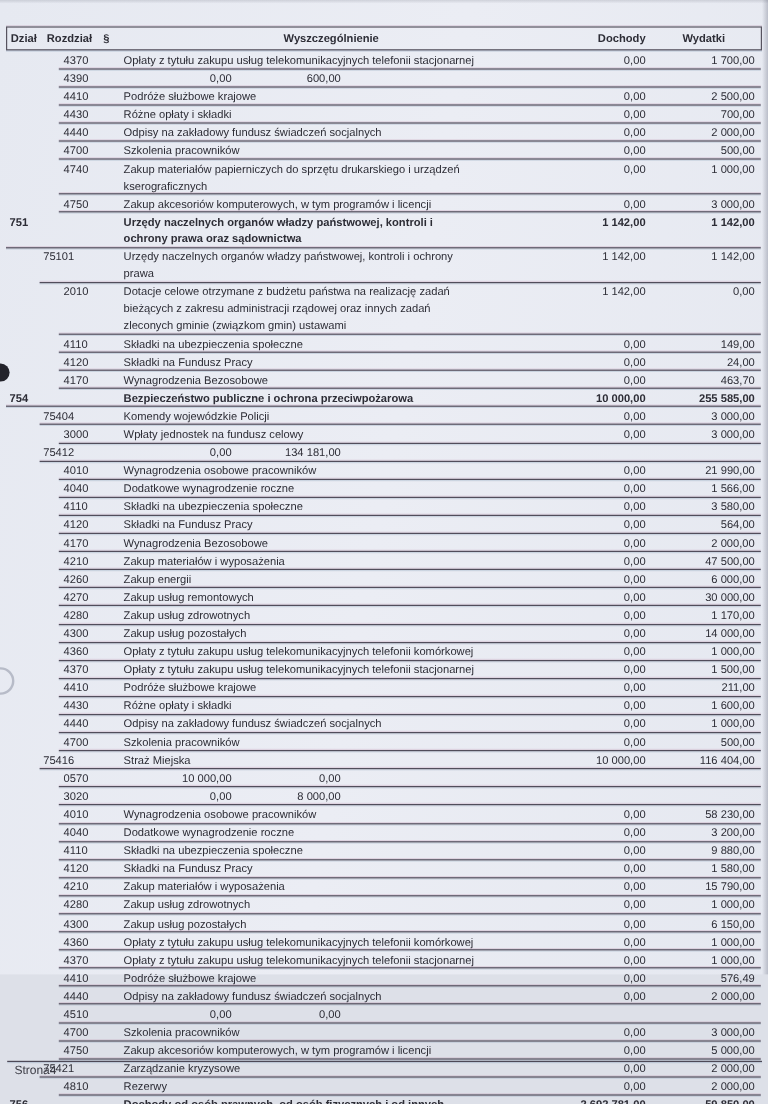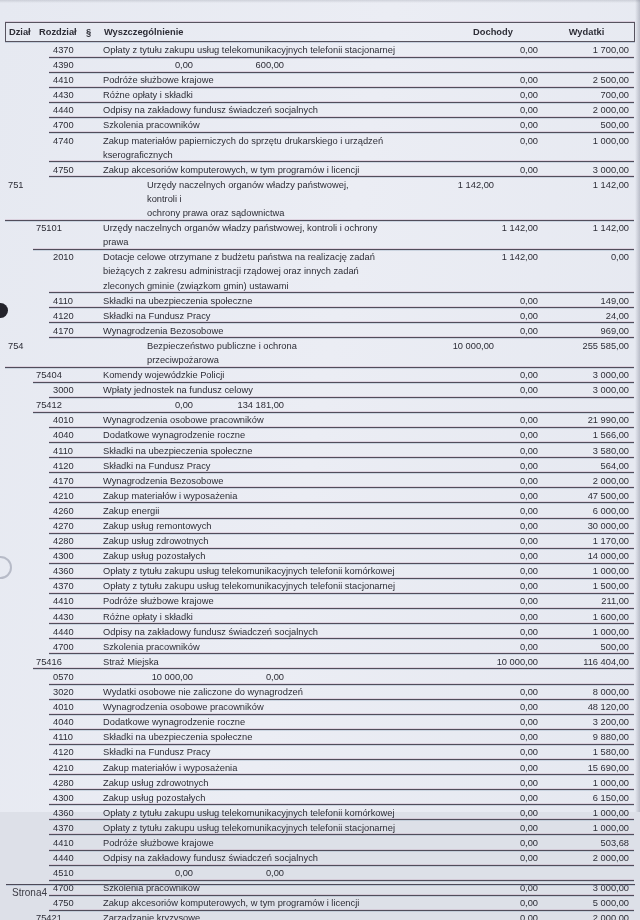--- a/index.html
+++ b/index.html
@@ -33,26 +33,26 @@
   .thead{
     position:relative;height:18px;
     border:1px solid #57535f;
     box-shadow:0 1px 0 rgba(140,160,185,.4), 0 -1px 0 rgba(170,120,155,.25);
     font-weight:bold;
   }
   .thead span{position:absolute;top:2px;white-space:nowrap;}
   .h-dzial{left:3px;}
   .h-rozdzial{left:33px;}
   .h-par{left:80px;}
-  .h-desc{left:98px;width:344px;}
-  .h-dochody{left:442px;width:90px;text-align:center;}
+  .h-desc{left:98px;width:344px;text-align:center;}
+  .h-dochody{left:442px;width:90px;text-align:right;}
   .h-wydatki{left:532px;width:97px;text-align:center;box-sizing:border-box;}
   .tbody{position:relative;}
   .row{display:flex;align-items:flex-start;position:relative;min-height:14.15px;}
-  .row.bold{font-weight:normal;gap:44px;}
+  .row.bold{font-weight:bold;}
   .codes{flex:0 0 98px;position:relative;height:14px;}
   .code{position:absolute;top:1px;white-space:nowrap;}
   .lv-dzial    .code{left:3px;}
   .lv-rozdzial .code{left:31px;}
   .lv-par      .code{left:48px;}
   .desc{flex:1 1 auto;white-space:pre-line;padding:1px 6px 0 0;}
   .num{flex:0 0 90px;text-align:right;padding-top:1px;white-space:nowrap;}
   .num.wydatki{flex:0 0 97px;padding-right:6px;box-sizing:border-box;text-align:right;}
   .rule{
     position:absolute;bottom:-0.5px;right:1px;height:1px;
@@ -221,21 +221,21 @@
     <div class="num wydatki">24,00</div>
     <div class="rule"></div>
   </div>
 
   <div class="row lv-par">
     <div class="codes">
       <span class="code">4170</span>
     </div>
     <div class="desc">Wynagrodzenia Bezosobowe</div>
     <div class="num dochody">0,00</div>
-    <div class="num wydatki">969,00</div>
+    <div class="num wydatki">463,70</div>
     <div class="rule"></div>
   </div>
 
   <div class="row lv-dzial bold">
     <div class="codes">
       <span class="code">754</span>
     </div>
     <div class="desc">Bezpieczeństwo publiczne i ochrona przeciwpożarowa</div>
     <div class="num dochody">10 000,00</div>
     <div class="num wydatki">255 585,00</div>
@@ -447,33 +447,32 @@
     </div>
     <div class="num dochody">10 000,00</div>
     <div class="num wydatki">0,00</div>
     <div class="rule"></div>
   </div>
 
   <div class="row lv-par">
     <div class="codes">
       <span class="code">3020</span>
     </div>
-    <div class="desc">Wydatki osobowe nie zaliczone do wynagrodzeń</div>
     <div class="num dochody">0,00</div>
     <div class="num wydatki">8 000,00</div>
     <div class="rule"></div>
   </div>
 
   <div class="row lv-par">
     <div class="codes">
       <span class="code">4010</span>
     </div>
     <div class="desc">Wynagrodzenia osobowe pracowników</div>
     <div class="num dochody">0,00</div>
-    <div class="num wydatki">48 120,00</div>
+    <div class="num wydatki">58 230,00</div>
     <div class="rule"></div>
   </div>
 
   <div class="row lv-par">
     <div class="codes">
       <span class="code">4040</span>
     </div>
     <div class="desc">Dodatkowe wynagrodzenie roczne</div>
     <div class="num dochody">0,00</div>
     <div class="num wydatki">3 200,00</div>
@@ -499,21 +498,21 @@
     <div class="num wydatki">1 580,00</div>
     <div class="rule"></div>
   </div>
 
   <div class="row lv-par">
     <div class="codes">
       <span class="code">4210</span>
     </div>
     <div class="desc">Zakup materiałów i wyposażenia</div>
     <div class="num dochody">0,00</div>
-    <div class="num wydatki">15 690,00</div>
+    <div class="num wydatki">15 790,00</div>
     <div class="rule"></div>
   </div>
 
   <div class="row lv-par">
     <div class="codes">
       <span class="code">4280</span>
     </div>
     <div class="desc">Zakup usług zdrowotnych</div>
     <div class="num dochody">0,00</div>
     <div class="num wydatki">1 000,00</div>
@@ -549,21 +548,21 @@
     <div class="num wydatki">1 000,00</div>
     <div class="rule"></div>
   </div>
 
   <div class="row lv-par">
     <div class="codes">
       <span class="code">4410</span>
     </div>
     <div class="desc">Podróże służbowe krajowe</div>
     <div class="num dochody">0,00</div>
-    <div class="num wydatki">503,68</div>
+    <div class="num wydatki">576,49</div>
     <div class="rule"></div>
   </div>
 
   <div class="row lv-par">
     <div class="codes">
       <span class="code">4440</span>
     </div>
     <div class="desc">Odpisy na zakładowy fundusz świadczeń socjalnych</div>
     <div class="num dochody">0,00</div>
     <div class="num wydatki">2 000,00</div>

